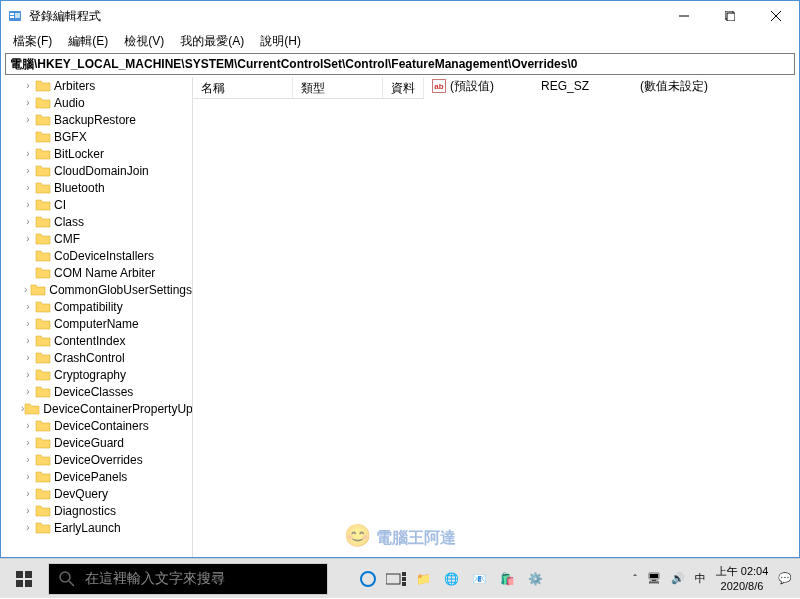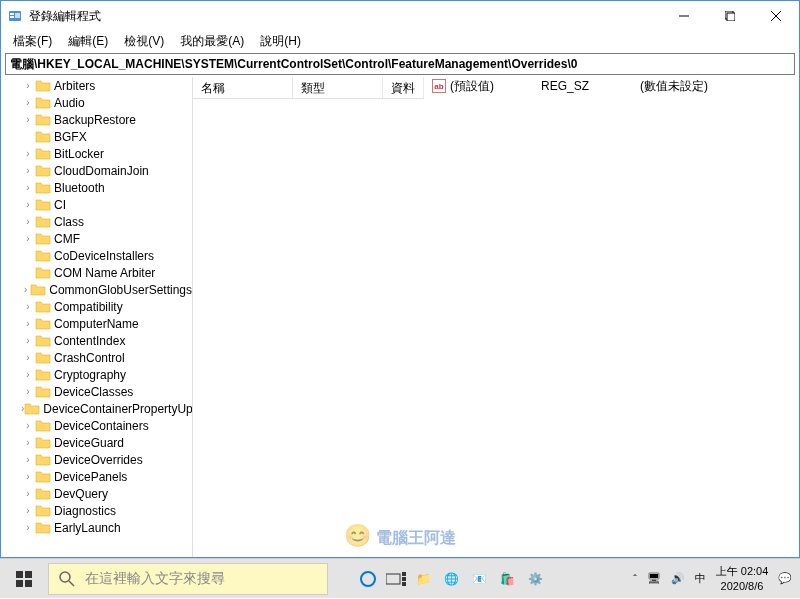--- a/index.html
+++ b/index.html
@@ -38,21 +38,21 @@
     .list-header-col { padding: 3px 8px; border-right: 1px solid #e8e8e8; }
     .col-name { width: 100px; }
     .col-type { width: 90px; }
     .col-data { flex: 1; }
     .list-row { display: flex; height: 18px; font-size: 12px; padding: 2px 0; gap: 9px; }
     .list-cell { padding: 0 8px; display: flex; align-items: center; }
     .value-icon { width: 14px; height: 14px; margin-right: 4px; background: #fff; border: 1px solid #c77; display: inline-flex; align-items: center; justify-content: center; font-size: 8px; color: #c33; font-weight: bold; }
     
     .taskbar { height: 40px; background: #e4e4e4; display: flex; align-items: center; border-top: 1px solid #ccc; }
     .start-btn { width: 48px; height: 40px; display: flex; align-items: center; justify-content: center; cursor: pointer; }
-    .search-box { flex: 0 0 280px; height: 32px; background: #fef9c3; border: 1px solid #ccc; display: flex; align-items: center; padding: 0 10px; margin-right: 8px; color: #888; font-size: 14px; }
+    .search-box { flex: 0 0 280px; height: 32px; background: #000000; border: 1px solid #ccc; display: flex; align-items: center; padding: 0 10px; margin-right: 8px; color: #888; font-size: 14px; }
     .search-box svg { margin-right: 10px; }
     .task-icons { display: flex; gap: 4px; flex: 1; align-items: center; padding-left: 20px; }
     .task-icon { width: 24px; height: 24px; display: flex; align-items: center; justify-content: center; }
     .systray { display: flex; align-items: center; padding: 0 8px; gap: 10px; font-size: 11px; }
     .clock { text-align: center; line-height: 1.3; }
     .watermark { position: absolute; bottom: 50px; left: 50%; transform: translateX(-50%); opacity: 0.5; pointer-events: none; font-size: 16px; color: #4a7cc4; font-weight: bold; }
   </style>
 </head>
 <body>
 

